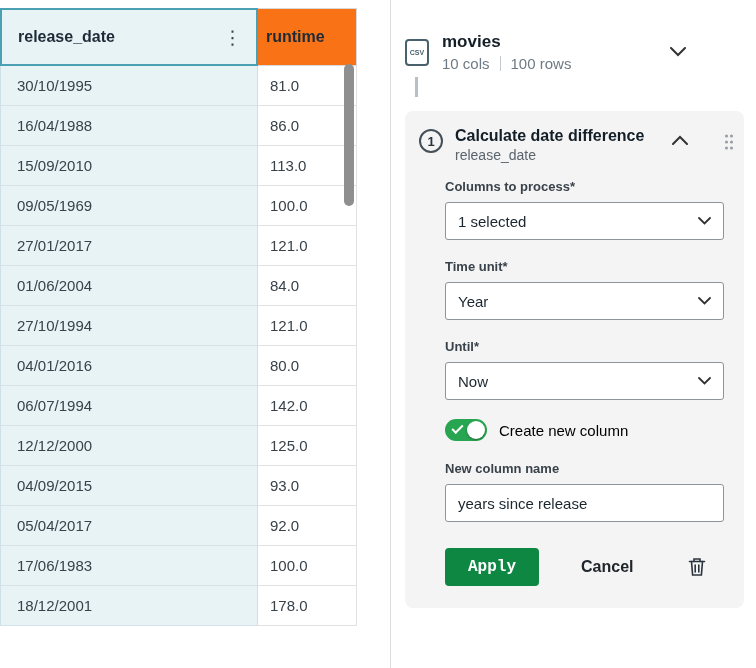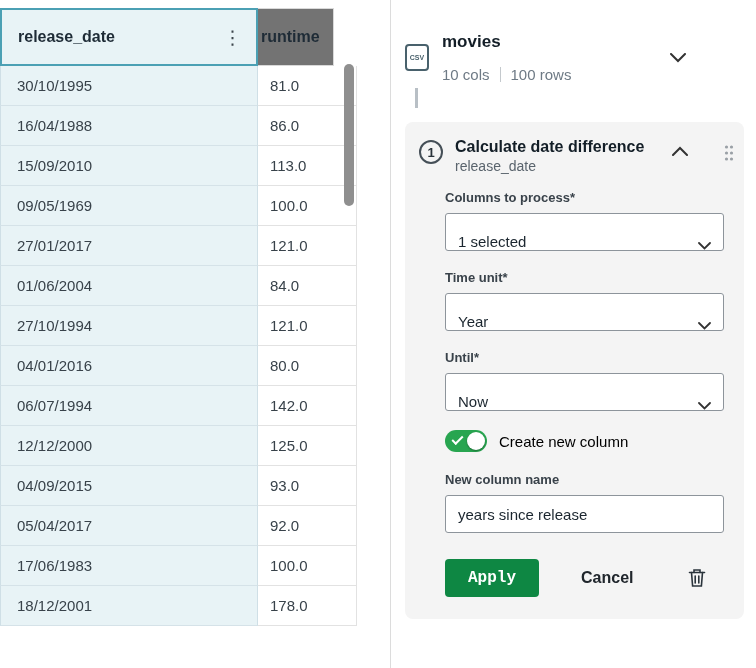--- a/index.html
+++ b/index.html
@@ -7,63 +7,63 @@
     font-family:"Liberation Sans", sans-serif; color:#2b343c; }
   .app { display:flex; width:756px; height:668px; }
 
   
   .table-wrap { width:390px; position:relative; padding-top:8px; flex:none; }
   .head-row { display:flex; }
   .col-head { height:58px; display:flex; align-items:center; font-weight:700;
     font-size:16px; color:#1e2b36; }
   .col-head.c-sel { width:258px; background:#e8f3f6; border:2px solid #4ba0b4;
     padding:0 10px 0 16px; justify-content:space-between; }
-  .col-head.c-plain { width:76px; background:#737373; border-top:1px solid #d9d9d9;
-    border-right:1px solid #d9d9d9; border-bottom:1px solid #d9d9d9; padding-left:3px; }
+  .col-head.c-plain { width:99px; background:#f97316; border-top:1px solid #d9d9d9;
+    border-right:1px solid #d9d9d9; border-bottom:1px solid #d9d9d9; padding-left:8px; }
   .kebab { font-size:19px; line-height:1; color:#3c454c; font-weight:400;
     padding:2px 4px; cursor:pointer; }
   .trow { display:flex; height:40px; }
   .cell { display:flex; align-items:center; font-size:15px; color:#38424a; }
   .cell.c-date { width:258px; background:#e8f3f6; border-left:1px solid #cfdfe6;
     border-right:1px solid #cfdfe6; border-bottom:1px solid #d5e2e8; padding-left:16px; }
   .cell.c-num { width:99px; background:#fff; border-right:1px solid #e2e2e2;
     border-bottom:1px solid #e2e2e2; padding-left:12px; }
   .scroll-thumb { position:absolute; left:344px; top:64px; width:10px; height:142px;
     background:#8f8f8f; border-radius:5px; }
 
   
   .panel { flex:1; border-left:1px solid #dcdcdc; padding:32px 6px 0 14px; background:#fff; }
   .ds-row { display:flex; align-items:center; }
   .csv-badge { width:24px; height:27px; border:2px solid #49616c; border-radius:4px;
     display:flex; align-items:center; justify-content:center; font-size:7px;
     font-weight:700; color:#49616c; flex:none; }
   .ds-text { margin-left:13px; }
   .ds-name { font-size:17px; font-weight:700; color:#131e27; }
-  .ds-meta { display:flex; align-items:center; margin-top:14px; font-size:15px; color:#6e7a85;justify-content:center; }
+  .ds-meta { display:flex; align-items:center; margin-top:3px; font-size:15px; color:#6e7a85;justify-content:center; }
   .ds-sep { width:0; height:15px; border-left:1px solid #c4c9cd; margin:0 10px; }
   .ds-chevron { margin-left:auto; margin-right:64px; cursor:pointer; display:flex; }
   .connector { width:3px; height:20px; background:#b8bfc5; margin:5px 0 0 10px; }
 
   .card { background:#f4f4f4; border-radius:8px; margin-top:14px; margin-right:6px;
     padding:16px 14px 22px 14px; position:relative; }
   .card-head { display:flex; align-items:flex-start; }
   .step-circle { width:24px; height:24px; border:2px solid #454f57; border-radius:50%;
     display:flex; align-items:center; justify-content:center; font-size:13px;
     font-weight:700; color:#2a333a; flex:none; margin-top:2px; }
   .step-text { margin-left:12px; }
   .step-title { font-size:16px; font-weight:700; color:#131e27; }
   .step-sub { font-size:14px; color:#5a646d; margin-top:2px; }
   .card-collapse { margin-left:auto; margin-right:42px; margin-top:8px; cursor:pointer; display:flex; }
   .grip { position:absolute; right:10px; top:22px; cursor:grab; display:flex; }
 
   .form { padding:16px 6px 0 26px; }
   .fgroup { margin-bottom:19px; }
   .flabel { font-size:13px; font-weight:700; color:#39424a; margin-bottom:8px; }
   .select { height:38px; background:#fff; border:1px solid #8d949b; border-radius:3px;
-    display:flex; align-items:flex-end; justify-content:space-between;
+    display:flex; align-items:center; justify-content:space-between;
     padding:0 12px; font-size:15px; color:#1b262f; cursor:pointer; }
   .tinput { width:100%; height:38px; background:#fff; border:1px solid #8d949b;
     border-radius:3px; padding:0 12px; font-size:15px; color:#1b262f;
     font-family:"Liberation Sans", sans-serif; }
   .toggle-row { display:flex; align-items:center; margin:2px 0 20px 0; }
   .toggle { position:relative; width:42px; height:22px; border-radius:12px;
     background:#28a550; cursor:pointer; flex:none; }
   .toggle::before { content:""; position:absolute; left:7px; top:6px; width:9px; height:4px;
     border-left:2px solid #fff; border-bottom:2px solid #fff; transform:rotate(-45deg); }
   .toggle::after { content:""; position:absolute; right:2px; top:2px; width:18px; height:18px;

